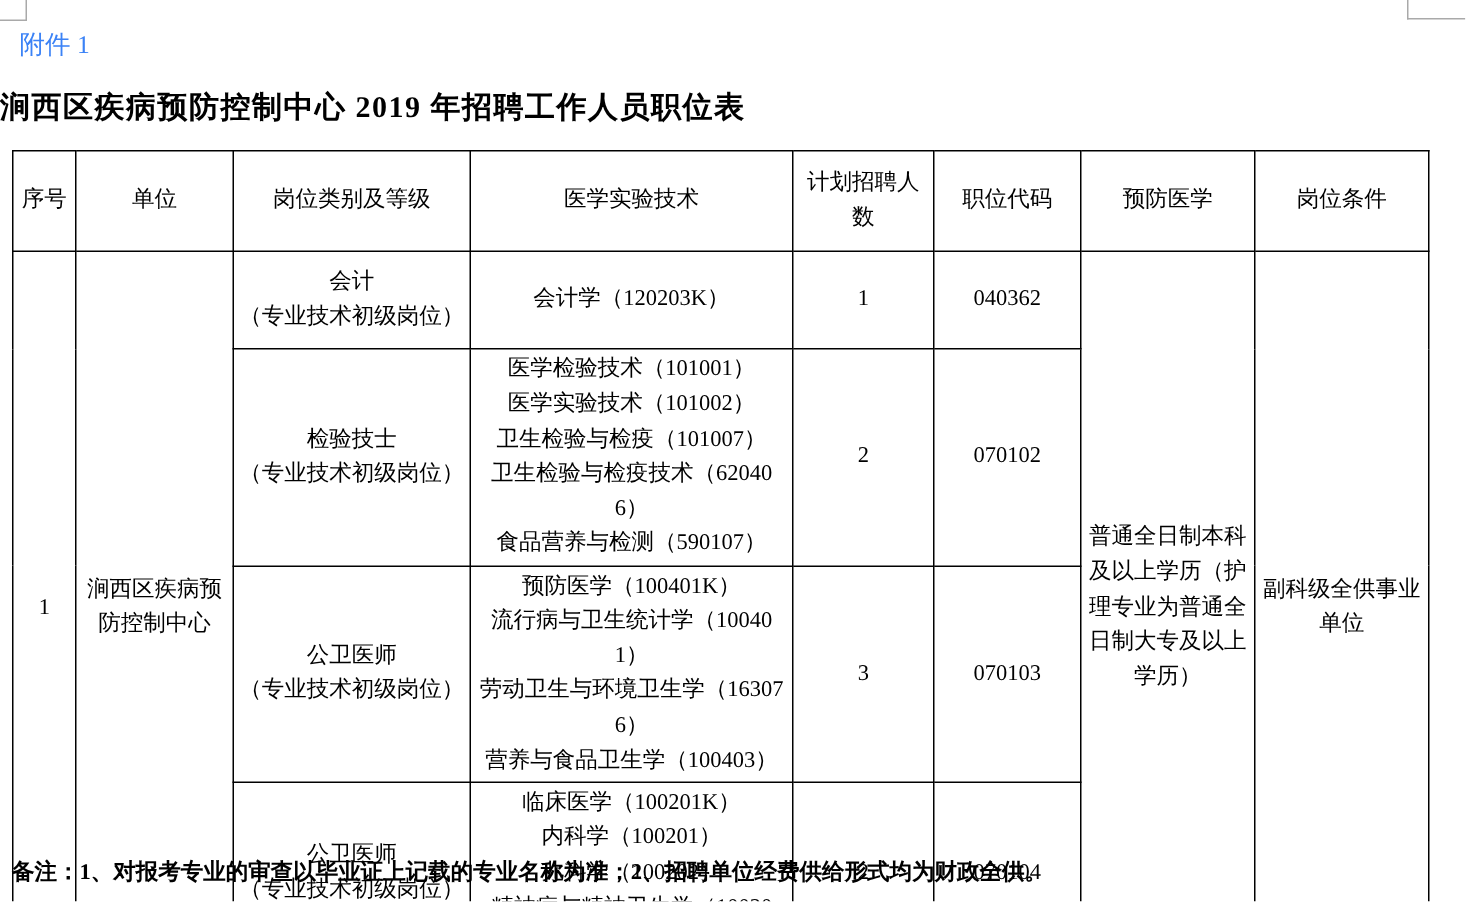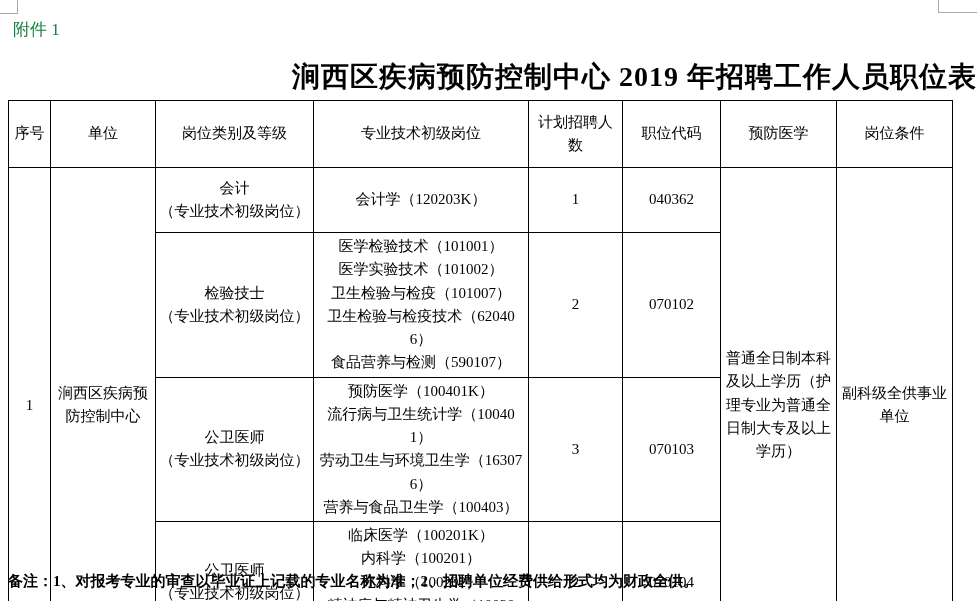--- a/index.html
+++ b/index.html
@@ -25,29 +25,29 @@
     position: absolute; left: 938px; top: 0;
     width: 39px; height: 13px;
     border-left: 1px solid #a9a9a9;
     border-bottom: 1px solid #a9a9a9;
     background: #ffffff;
   }
   .attachment-label {
     position: absolute;
     left: 13px; top: 18px;
     font-size: 17px;
-    color: #15803d;
+    color: #3b82f6;
     white-space: pre;
   }
   .doc-title {
     position: absolute;
     left: 0; top: 58px;
     width: 100%;
-    text-align: right;
-    font-size: 28px;
+    text-align: left;
+    font-size: 20px;
     font-weight: bold;
     letter-spacing: 1px;
     color: #000000;
   }
   table.position-table {
     position: absolute;
     left: 8px; top: 100px;
     width: 944px;
     border-collapse: collapse;
     table-layout: fixed;
@@ -100,21 +100,21 @@
       <col style="width:94px">
       <col style="width:98px">
       <col style="width:116px">
       <col style="width:116px">
     </colgroup>
     <thead>
       <tr class="header-row">
         <th>序号</th>
         <th>单位</th>
         <th>岗位类别及等级</th>
-        <th>专业技术初级岗位</th>
+        <th>医学实验技术</th>
         <th>计划招聘人数</th>
         <th>职位代码</th>
         <th>预防医学</th>
         <th>岗位条件</th>
       </tr>
     </thead>
     <tbody>
       <tr class="data-row-0">
         <td rowspan="4">1</td>
         <td rowspan="4">涧西区疾病预防控制中心</td>

